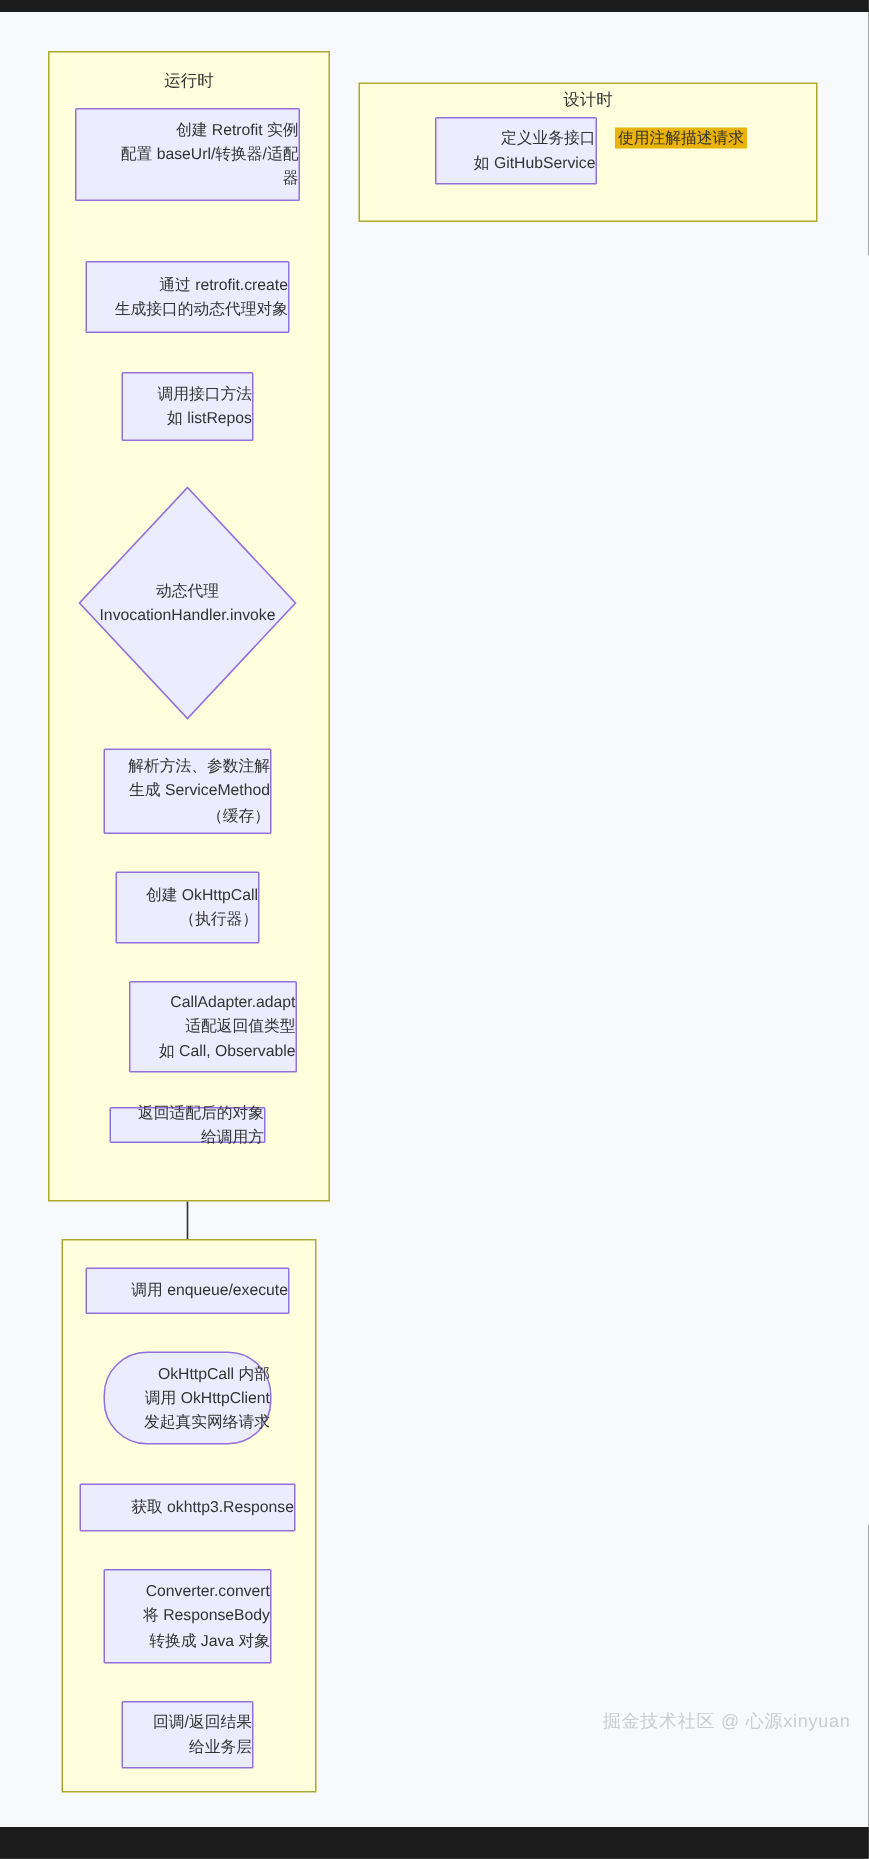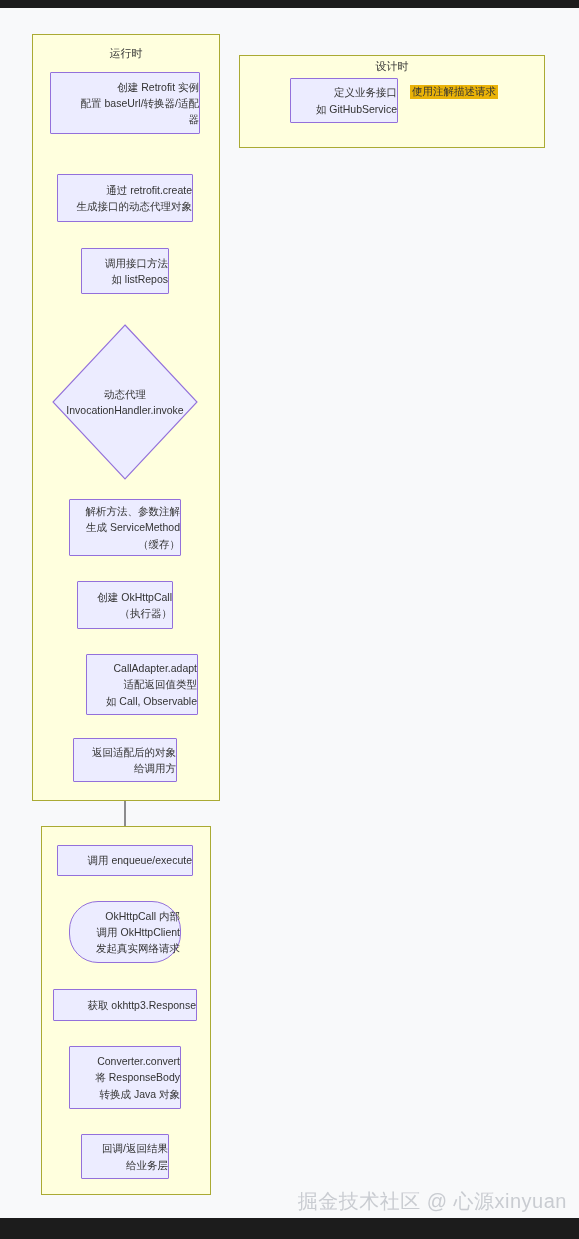--- a/index.html
+++ b/index.html
@@ -98,22 +98,22 @@
     position: absolute;
     font-size: 10.5px;
     color: #333333;
     background: #eab308;
     padding: 0 2px;
     white-space: nowrap;
   }
   #watermark {
     position: absolute;
     right: 12px;
-    top: 1188px;
-    font-size: 20px;
+    top: 1139px;
+    font-size: 12px;
     color: #c9ccd1;
     letter-spacing: 0.5px;
     white-space: nowrap;
   }
 </style>
 </head>
 <body>
 
 <div id="topbar"></div>
 
@@ -199,21 +199,21 @@
     <span class="ln">创建 OkHttpCall</span>
     <span class="ln">（执行器）</span>
   </div>
 
   <div class="node" style="left:69px; top:646px; width:112px; height:61px;margin-left:17px;">
     <span class="ln">CallAdapter.adapt</span>
     <span class="ln">适配返回值类型</span>
     <span class="ln">如 Call, Observable</span>
   </div>
 
-  <div class="node" style="left:73px; top:730px; width:104px; height:44px;">
+  <div class="node" style="left:73px; top:730px; width:104px; height:24px;">
     <span class="ln">返回适配后的对象</span>
     <span class="ln">给调用方</span>
   </div>
 
   <div class="node" style="left:57px; top:837px; width:136px; height:31px;padding-left:12px;">
     <span class="ln">调用 enqueue/execute</span>
   </div>
 
   <div class="node" style="left:69px; top:893px; width:112px; height:62px;border-radius:29px;">
     <span class="ln">OkHttpCall 内部</span>

